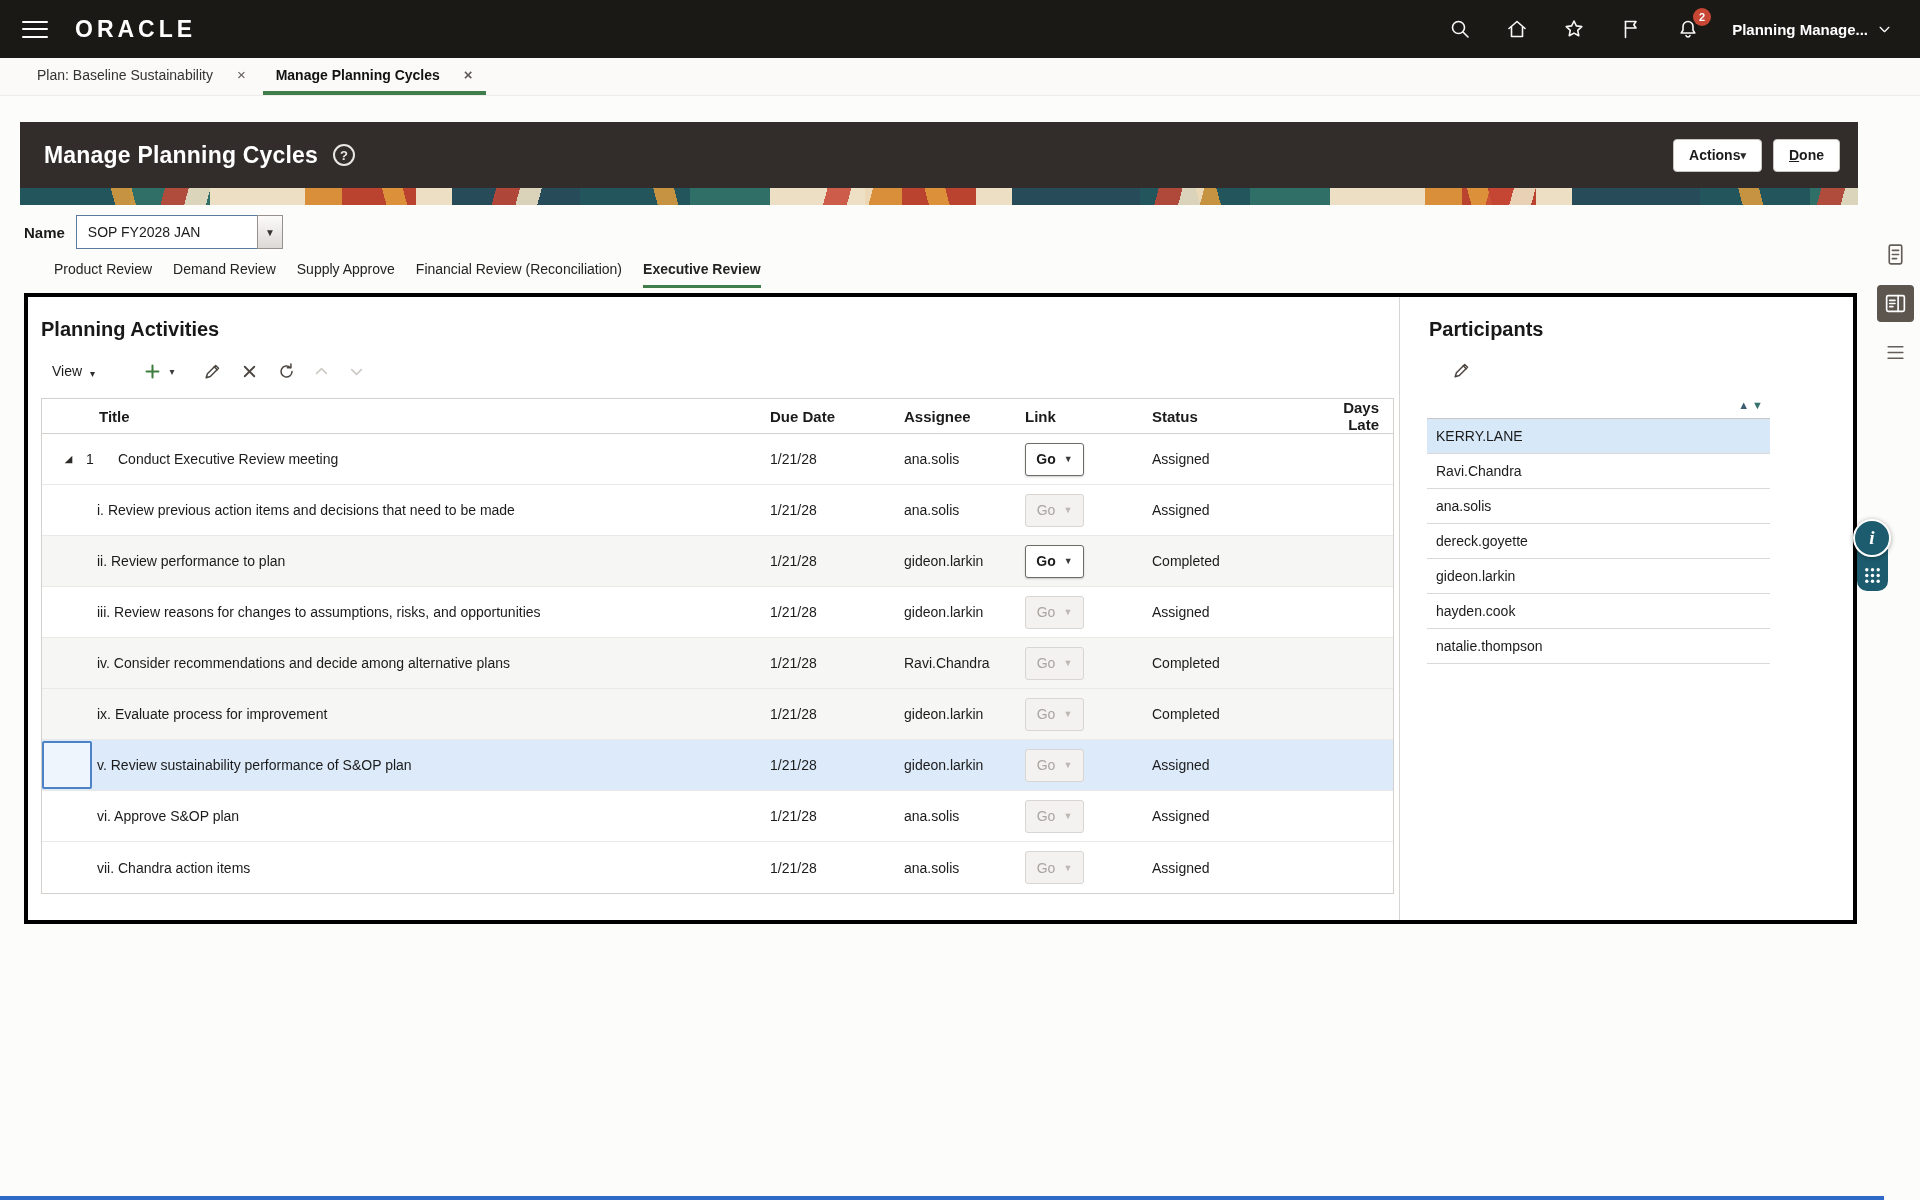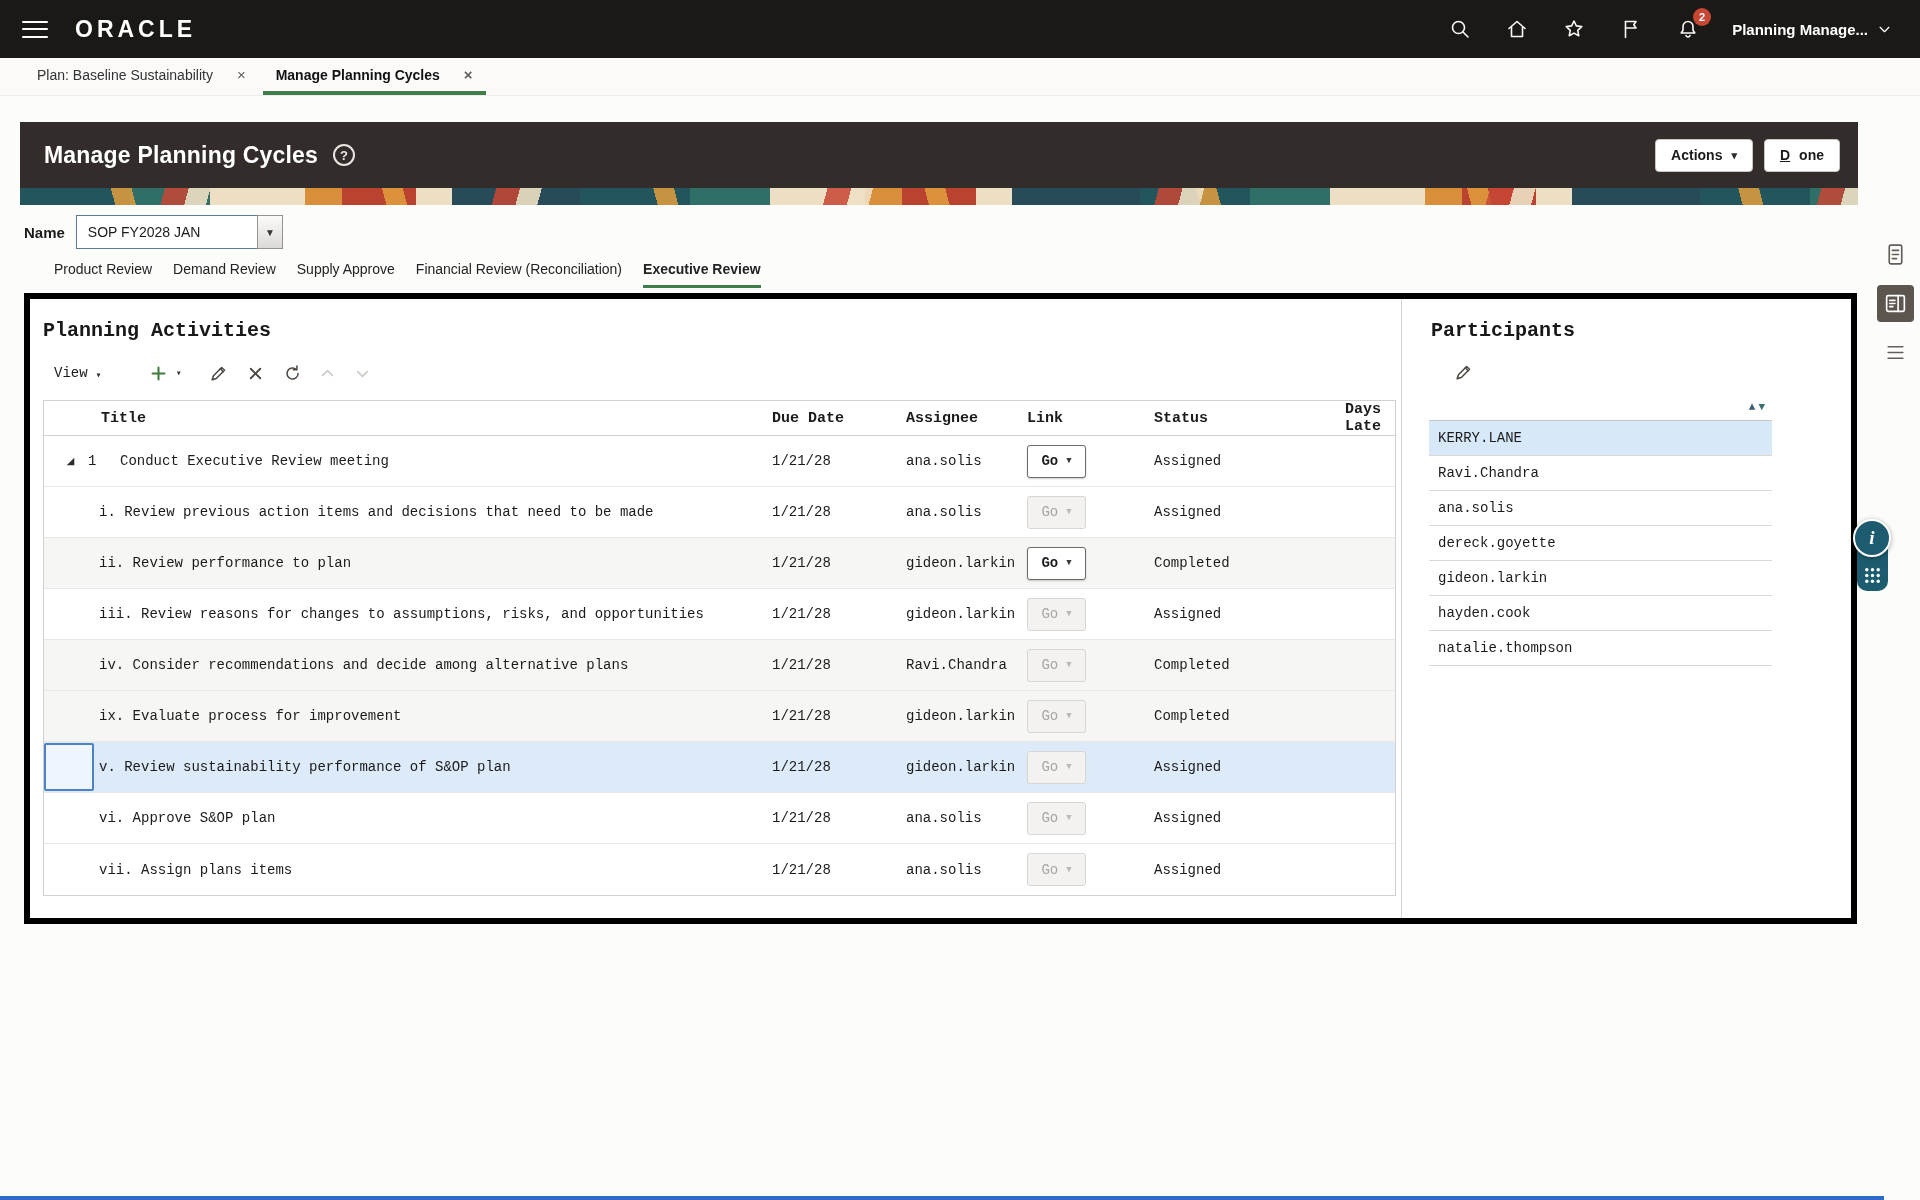--- a/index.html
+++ b/index.html
@@ -24,21 +24,21 @@
   .doc-tab{display:flex;align-items:center;gap:24px;padding:0 13px;font-size:14px;color:#333;cursor:pointer;border-bottom:4px solid transparent;}
   .doc-tab.active{font-weight:700;color:#121212;border-bottom-color:#3f7e4a;}
   .doc-tab-close{color:#5f5c59;font-size:15px;line-height:1;}
 
   
   .page-card{margin:26px 62px 0 20px;width:1838px;}
   .card-header{height:66px;background:#322d2a;display:flex;align-items:center;padding:0 18px 0 24px;}
   .page-title{color:#fff;font-size:23px;font-weight:700;letter-spacing:.2px;}
   .help{width:22px;height:22px;border:2px solid #e9e7e4;border-radius:50%;color:#e9e7e4;font-size:13px;font-weight:700;display:grid;place-items:center;margin-left:15px;background:none;cursor:pointer;}
   .hd-spacer{flex:1;}
-  .btn{height:33px;background:#fff;border:1px solid #c9c5c1;border-radius:4px;font-size:14px;font-weight:600;color:#1b1b1b;display:flex;align-items:center;gap:9px;padding:0 15px;cursor:pointer;margin-left:11px;}
+  .btn{height:33px;background:#fff;border:1px solid #c9c5c1;border-radius:4px;font-size:14px;font-weight:600;color:#1b1b1b;display:flex;align-items:center;padding:0 15px;cursor:pointer;margin-left:11px;}
   .btn .caret{font-size:11px;color:#2c2c2c;}
   .ak{text-decoration:underline;}
 
   .deco-strip{height:17px;
     background:
       repeating-linear-gradient(105deg, rgba(199,70,52,0) 0 140px, rgba(199,70,52,.85) 140px 163px, rgba(238,224,196,.9) 163px 184px, rgba(199,70,52,0) 184px 320px),
       repeating-linear-gradient(75deg, rgba(226,158,60,0) 0 92px, rgba(226,158,60,.85) 92px 112px, rgba(226,158,60,0) 112px 262px),
       repeating-linear-gradient(90deg, #23565c 0 110px, #2f6f68 110px 190px, #ecdfc3 190px 285px, #d98e3a 285px 322px, #b9432f 322px 396px, #ecdfc3 396px 432px, #274b59 432px 560px);}
 
   .name-row{display:flex;align-items:center;margin:10px 0 0 4px;height:34px;}
@@ -46,21 +46,21 @@
   .combo{display:flex;margin-left:11px;height:34px;}
   .combo-input{width:181px;height:34px;border:1px solid #5b7a9e;border-right:none;padding:0 11px;font-size:14px;color:#1b1b1b;background:#fff;outline:none;}
   .combo-btn{width:26px;height:34px;border:1px solid #96918d;background:linear-gradient(#fcfbfa,#dcd9d6);display:grid;place-items:center;cursor:pointer;}
   .combo-caret{font-size:10px;color:#38332f;}
 
   .review-tabs{display:flex;gap:21px;margin:12px 0 0 34px;}
   .review-tab{font-size:14px;color:#232323;padding-bottom:8px;border-bottom:3px solid transparent;cursor:pointer;}
   .review-tab.active{font-weight:700;border-bottom-color:#3f7e4a;}
 
   
-  .content-box{margin:5px 0 0 4px;width:1833px;height:631px;border:6px solid #000000;background:#fff;display:flex;font-family:Liberation Mono, monospace;}
+  .content-box{margin:5px 0 0 4px;width:1833px;height:631px;border:4px solid #000000;background:#fff;display:flex;}
   .activities{width:1371px;padding:20px 0 0 13px;}
   .section-title{font-size:20px;font-weight:600;color:#181818;line-height:24px;}
 
   .toolbar{display:flex;align-items:center;margin-top:17px;height:26px;padding-left:11px;}
   .view-menu{display:flex;align-items:flex-end;gap:8px;font-size:14px;cursor:pointer;color:#1b1b1b;background:none;border:none;}
   .view-caret{font-size:10px;color:#2f2f2f;}
   .tool-btn{background:none;border:none;width:26px;height:26px;display:grid;place-items:center;cursor:pointer;padding:0;}
   .tool-btn svg{width:19px;height:19px;fill:none;stroke-linecap:round;stroke-linejoin:round;}
   .tb-plus{margin-left:44px;}
   .tb-plus svg{stroke:#3f7d3f;stroke-width:2.6;}
@@ -419,21 +419,21 @@
         <span class="go-caret">▼</span>
       </button>
     </div>
     <div>Assigned</div>
     <div class="days-cell"></div>
 
   </div>
             <div class="t-row child">
     <div class="title-cell">
 
-      <span class="row-title">vii. Assign plans items</span>
+      <span class="row-title">vii. Chandra action items</span>
     </div>
     <div>1/21/28</div>
     <div>ana.solis</div>
     <div>
       <button class="go-btn disabled">
         <span>Go</span>
         <span class="go-caret">▼</span>
       </button>
     </div>
     <div>Assigned</div>

